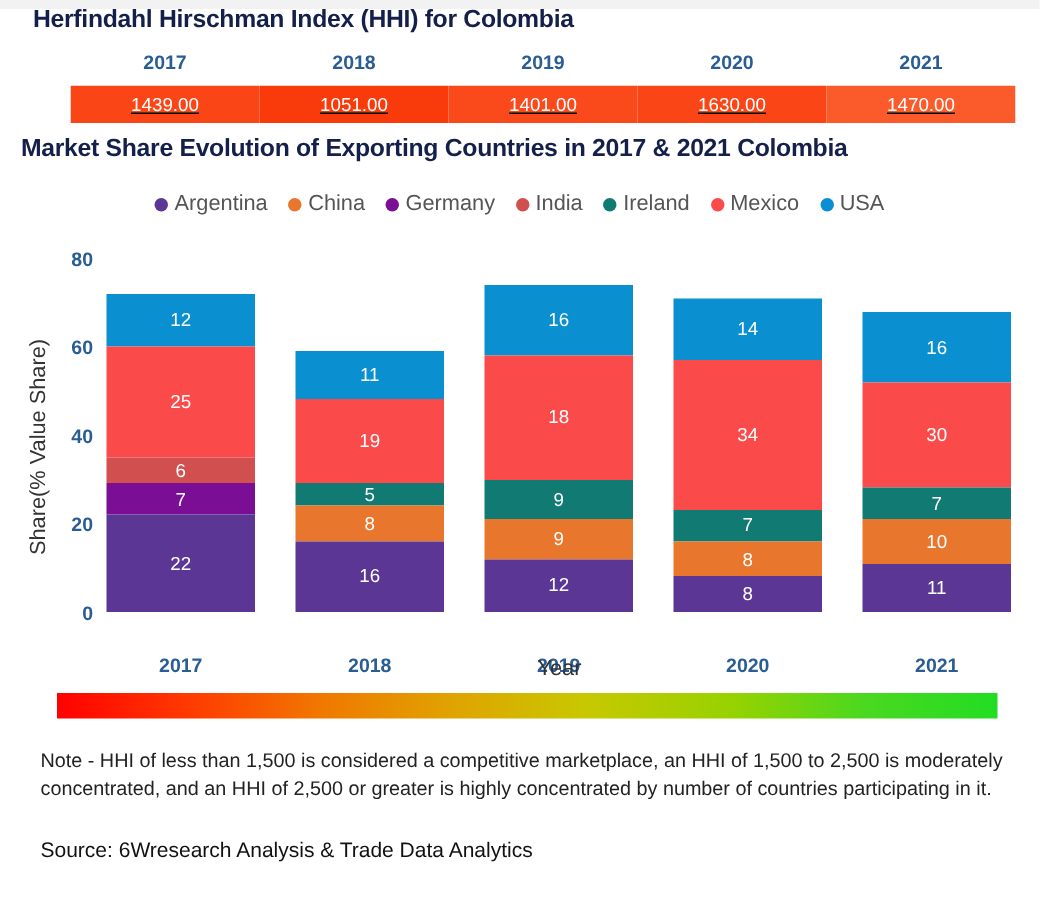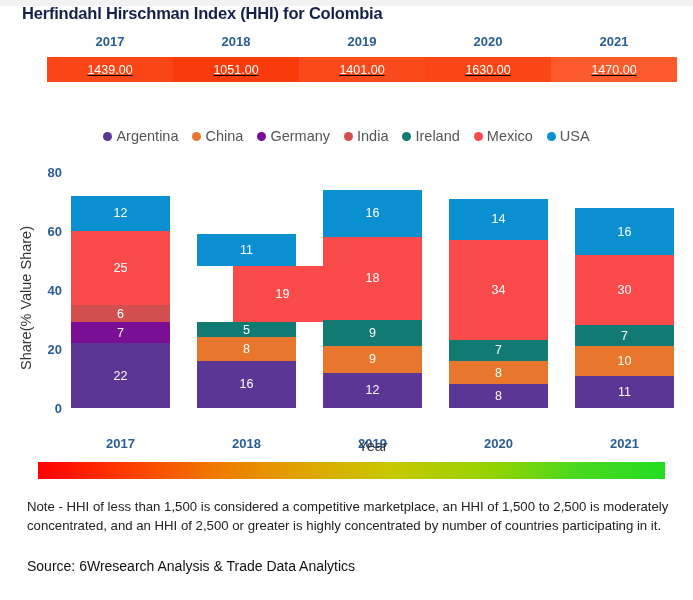--- a/index.html
+++ b/index.html
@@ -249,20 +249,21 @@
       <div class="hhi-year">2021</div>
     </div>
   <div class="hhi-bar" id="hhi-bar">
       <div class="hhi-cell" style="background: rgb(250, 70, 22);">1439.00</div>
       <div class="hhi-cell" style="background: rgb(249, 58, 10);">1051.00</div>
       <div class="hhi-cell" style="background: rgb(250, 74, 28);">1401.00</div>
       <div class="hhi-cell" style="background: rgb(250, 70, 22);">1630.00</div>
       <div class="hhi-cell" style="background: rgb(251, 90, 42);">1470.00</div>
     </div>
 
+  <div class="chart-title">Market Share Evolution of Exporting Countries in 2017 &amp; 2021 Colombia</div>
   <div class="legend" id="legend">
       <div class="legend-item">
         <span class="legend-dot" style="background: rgb(91, 54, 148);"></span>
         <span class="legend-label">Argentina</span>
       </div>
       <div class="legend-item">
         <span class="legend-dot" style="background: rgb(232, 118, 44);"></span>
         <span class="legend-label">China</span>
       </div>
       <div class="legend-item">
@@ -302,21 +303,21 @@
           <div class="seg" style="height: 20.65px; background: rgb(122, 15, 150);">7</div>
           <div class="seg" style="height: 17.7px; background: rgb(209, 80, 79);">6</div>
           <div class="seg" style="height: 73.75px; background: rgb(251, 74, 74);">25</div>
           <div class="seg" style="height: 35.4px; background: rgb(10, 143, 209);">12</div>
         </div>
         <div class="xtick" style="left: 0px;">2017</div>
         <div class="bar-col" style="left: 126px;">
           <div class="seg" style="height: 47.2px; background: rgb(91, 54, 148);">16</div>
           <div class="seg" style="height: 23.6px; background: rgb(232, 118, 44);">8</div>
           <div class="seg" style="height: 14.75px; background: rgb(17, 122, 115);">5</div>
-          <div class="seg" style="height: 56.05px; background: rgb(251, 74, 74); margin-left: 36px;">19</div>
+          <div class="seg" style="height: 56.05px; background: rgb(251, 74, 74);">19</div>
           <div class="seg" style="height: 32.45px; background: rgb(10, 143, 209);">11</div>
         </div>
         <div class="xtick" style="left: 126px;">2018</div>
         <div class="bar-col" style="left: 252px;">
           <div class="seg" style="height: 35.4px; background: rgb(91, 54, 148);">12</div>
           <div class="seg" style="height: 26.55px; background: rgb(232, 118, 44);">9</div>
           <div class="seg" style="height: 26.55px; background: rgb(17, 122, 115);">9</div>
           <div class="seg" style="height: 82.6px; background: rgb(251, 74, 74);">18</div>
           <div class="seg" style="height: 47.2px; background: rgb(10, 143, 209);">16</div>
         </div>

